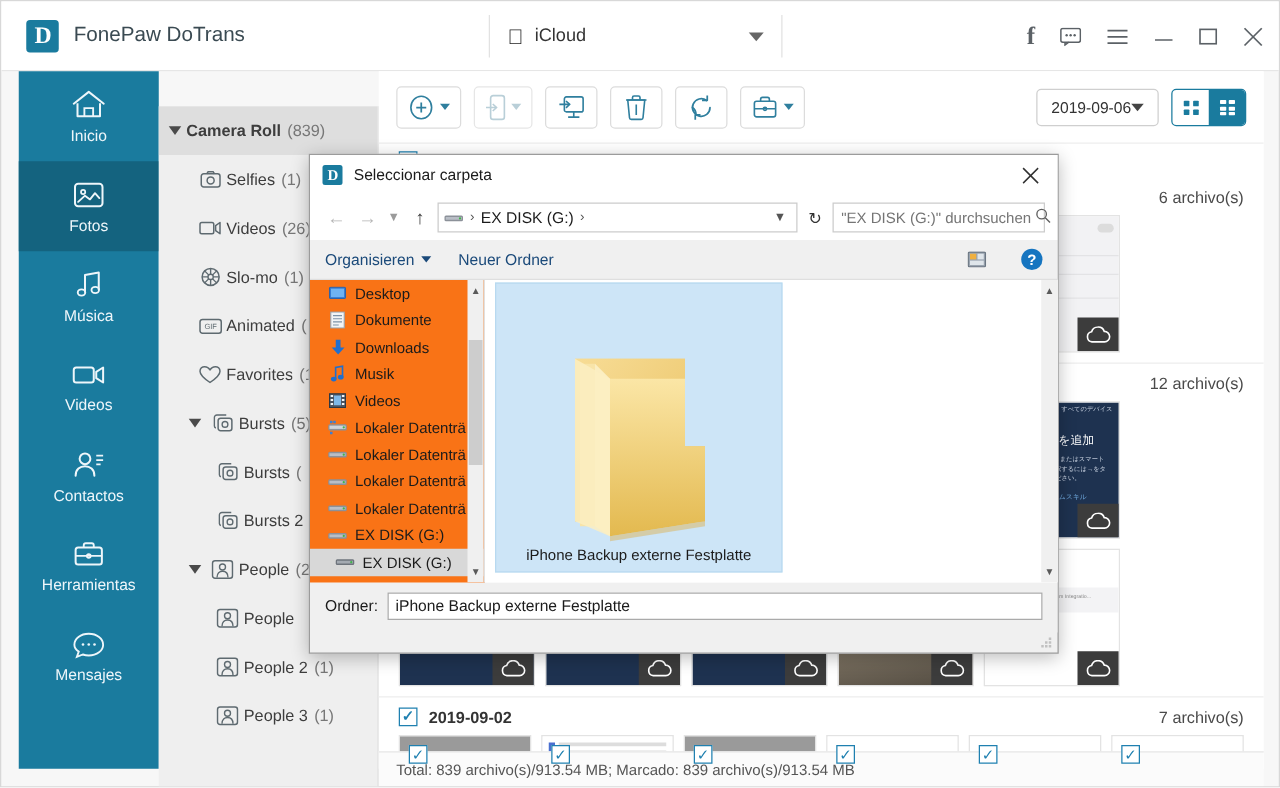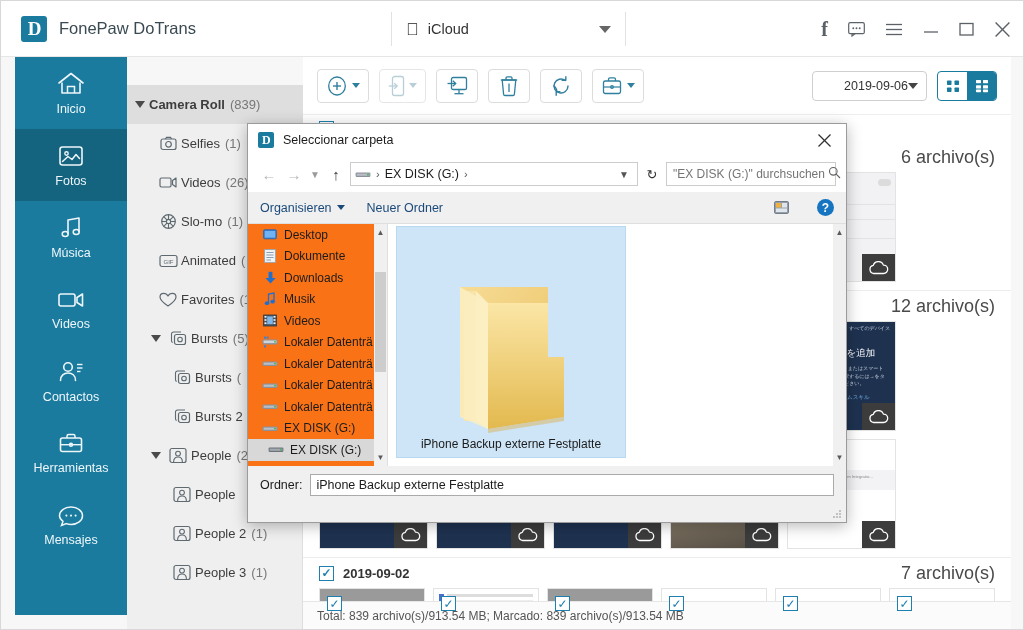--- a/index.html
+++ b/index.html
@@ -119,40 +119,40 @@
   .tbtn.dis { color: #b9cfd8; border-color: #e6e6e6; }
   .tbtn svg { display: block; }
   .mini-caret {
     width: 0; height: 0;
     border-left: 4px solid transparent; border-right: 4px solid transparent;
     border-top: 5px solid #2f7f9e;
   }
   .tbtn.dis .mini-caret { border-top-color: #b9cfd8; }
   .tb-spacer { flex: 1; }
   .date-sel {
-    height: 30px; width: 115px; border: 1px solid #cfcfcf; border-radius: 4px;
-    background: #fff; display: flex; align-items: center; justify-content: flex-end;
+    height: 30px; width: 98px; border: 1px solid #cfcfcf; border-radius: 4px;
+    background: #fff; display: flex; align-items: center; justify-content: center;
     padding: 0 8px; font-size: 12.5px; color: #333; cursor: pointer;
   }
   .date-sel .caret-dn { border-top-color: #444; border-left-width:5px; border-right-width:5px; border-top-width:6px; }
   .viewtog { display: flex; height: 30px; border: 1px solid #1a7b9e; border-radius: 4px; overflow: hidden; }
   .vt { width: 29px; display: flex; align-items: center; justify-content: center; cursor: pointer; }
   .vt.on { background: #1a7b9e; }
 
   .select-all-row {
     display: flex; align-items: center; gap: 9px;
     padding: 6px 16px; font-size: 13px; font-weight: bold; color: #333;
   }
   .cbx {
     width: 15px; height: 15px; border: 1.6px solid #1f80b0; background: #fff;
     display: flex; align-items: center; justify-content: center;
     color: #1f80b0; font-size: 12px; line-height: 1; flex: 0 0 15px;
   }
 
-  .files-right { font-size: 18px; color: #4a4a4a; }
+  .files-right { font-size: 13px; color: #4a4a4a; }
 
   .grid-section { padding: 0 16px; }
   .sec-head {
     display: flex; align-items: center; justify-content: space-between;
     height: 30px;
   }
   .sec-head-l { display: flex; align-items: center; gap: 9px; font-size: 13px; font-weight: bold; color: #333; }
   .thumb-row { display: flex; gap: 8px; padding-bottom: 8px; }
   .thumb {
     position: relative; width: 109px; height: 110px;

